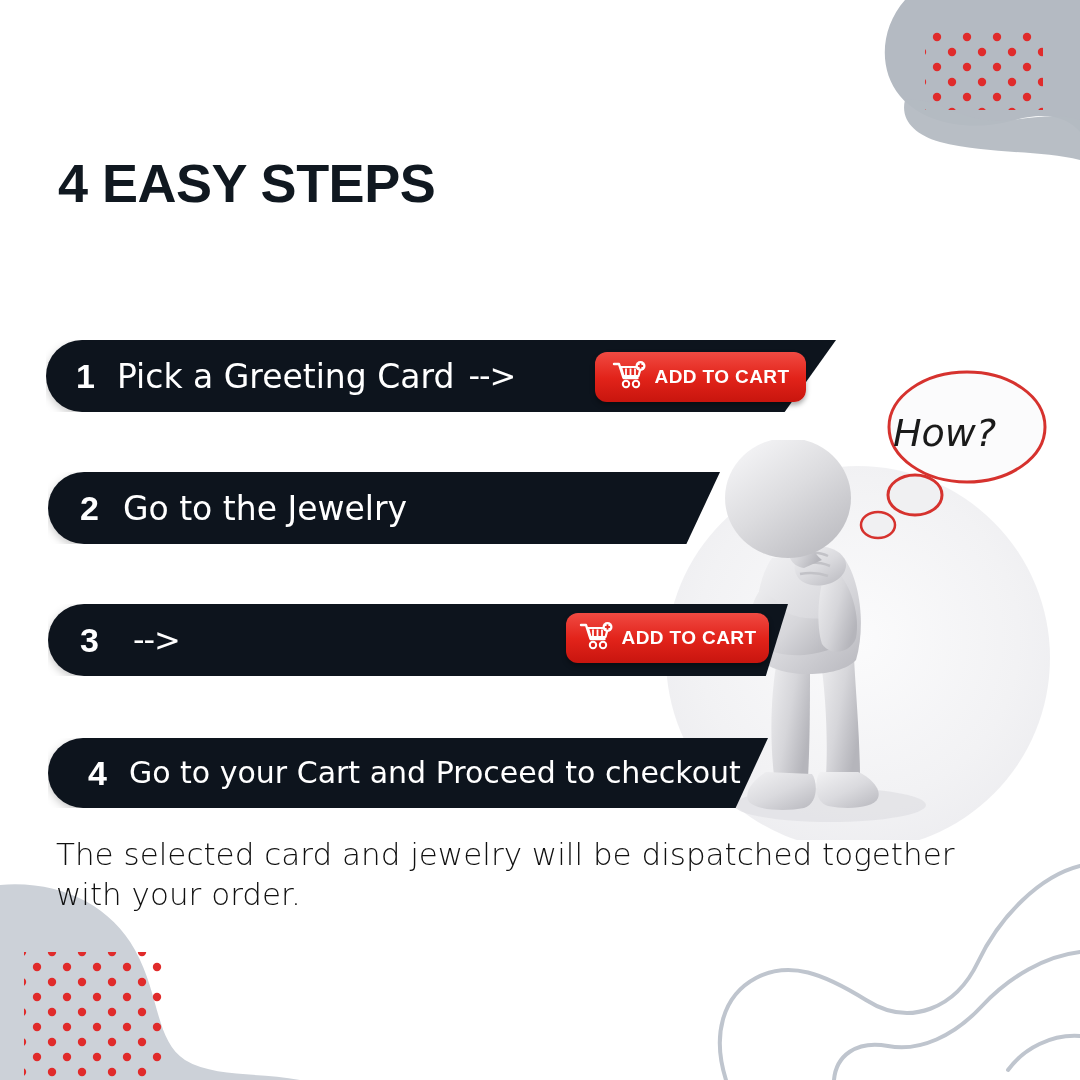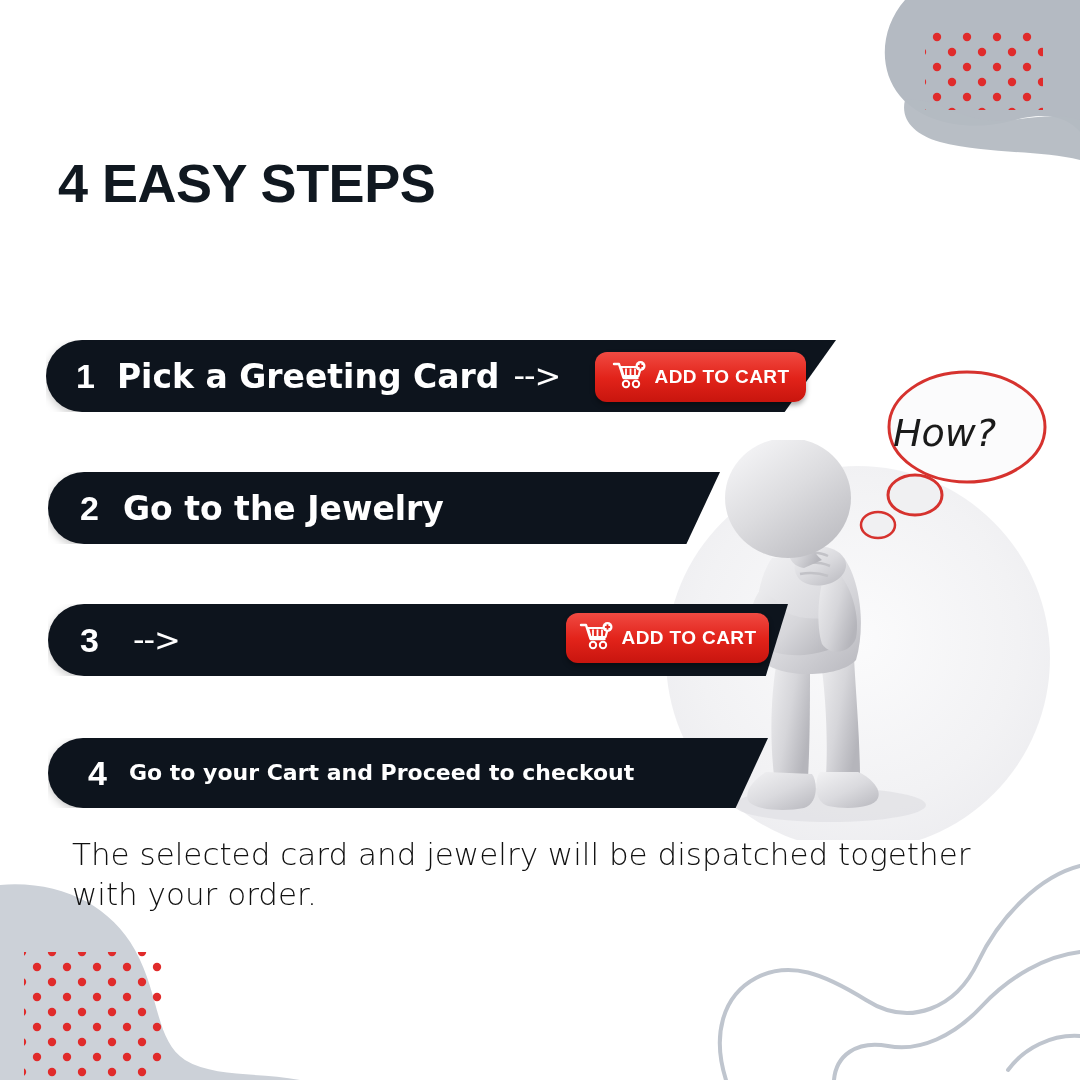--- a/index.html
+++ b/index.html
@@ -67,21 +67,21 @@
   }
   .step-num {
     font-size:34px;
     font-weight:bold;
     font-family:"Liberation Sans", sans-serif;
     line-height:1;
   }
   .step-label {
     font-size:33px;
     font-family:"DejaVu Sans", sans-serif;
-    font-weight:700;
+    font-weight:400;
     white-space:nowrap;
     line-height:1;
   }
 
   
   #step-1 {
     left:46px; top:340px; width:790px; height:72px;
     border-radius:36px 0 0 36px;
     clip-path: polygon(0 0, 100% 0, 93.5% 100%, 0 100%);
     padding-left:30px;
@@ -104,21 +104,21 @@
   }
   #step-3 .step-num { margin-right:20px; }
 
   #step-4 {
     left:48px; top:738px; width:720px; height:70px;
     border-radius:35px 0 0 35px;
     clip-path: polygon(0 0, 100% 0, 95.5% 100%, 0 100%);
     padding-left:40px;
   }
   #step-4 .step-num { margin-right:22px; }
-  #step-4 .step-label { font-size:22px; }
+  #step-4 .step-label { font-size:30px; }
 
   .step-arrow {
     font-size:32px;
     font-family:"DejaVu Sans", sans-serif;
     margin-left:14px;
     letter-spacing:-1px;
     line-height:1;
   }
 
   
@@ -142,21 +142,21 @@
     white-space:nowrap;
     font-family:"Liberation Sans", sans-serif;
   }
   #cart-btn-1 { left:595px; top:352px; width:211px; height:50px; }
   #cart-btn-2 { left:566px; top:613px; width:203px; height:50px; }
   #cart-btn-2 .cart-btn-label { font-size:19px; }
 
   
   #footer-note {
     position:absolute;
-    left:72px; top:834px;
+    left:56px; top:834px;
     width:930px;
     z-index:5;
     font-family:"DejaVu Sans", sans-serif;
     font-weight:300;
     font-size:31px;
     line-height:1.30;
     color:#101010;
   }
 </style>
 </head>

